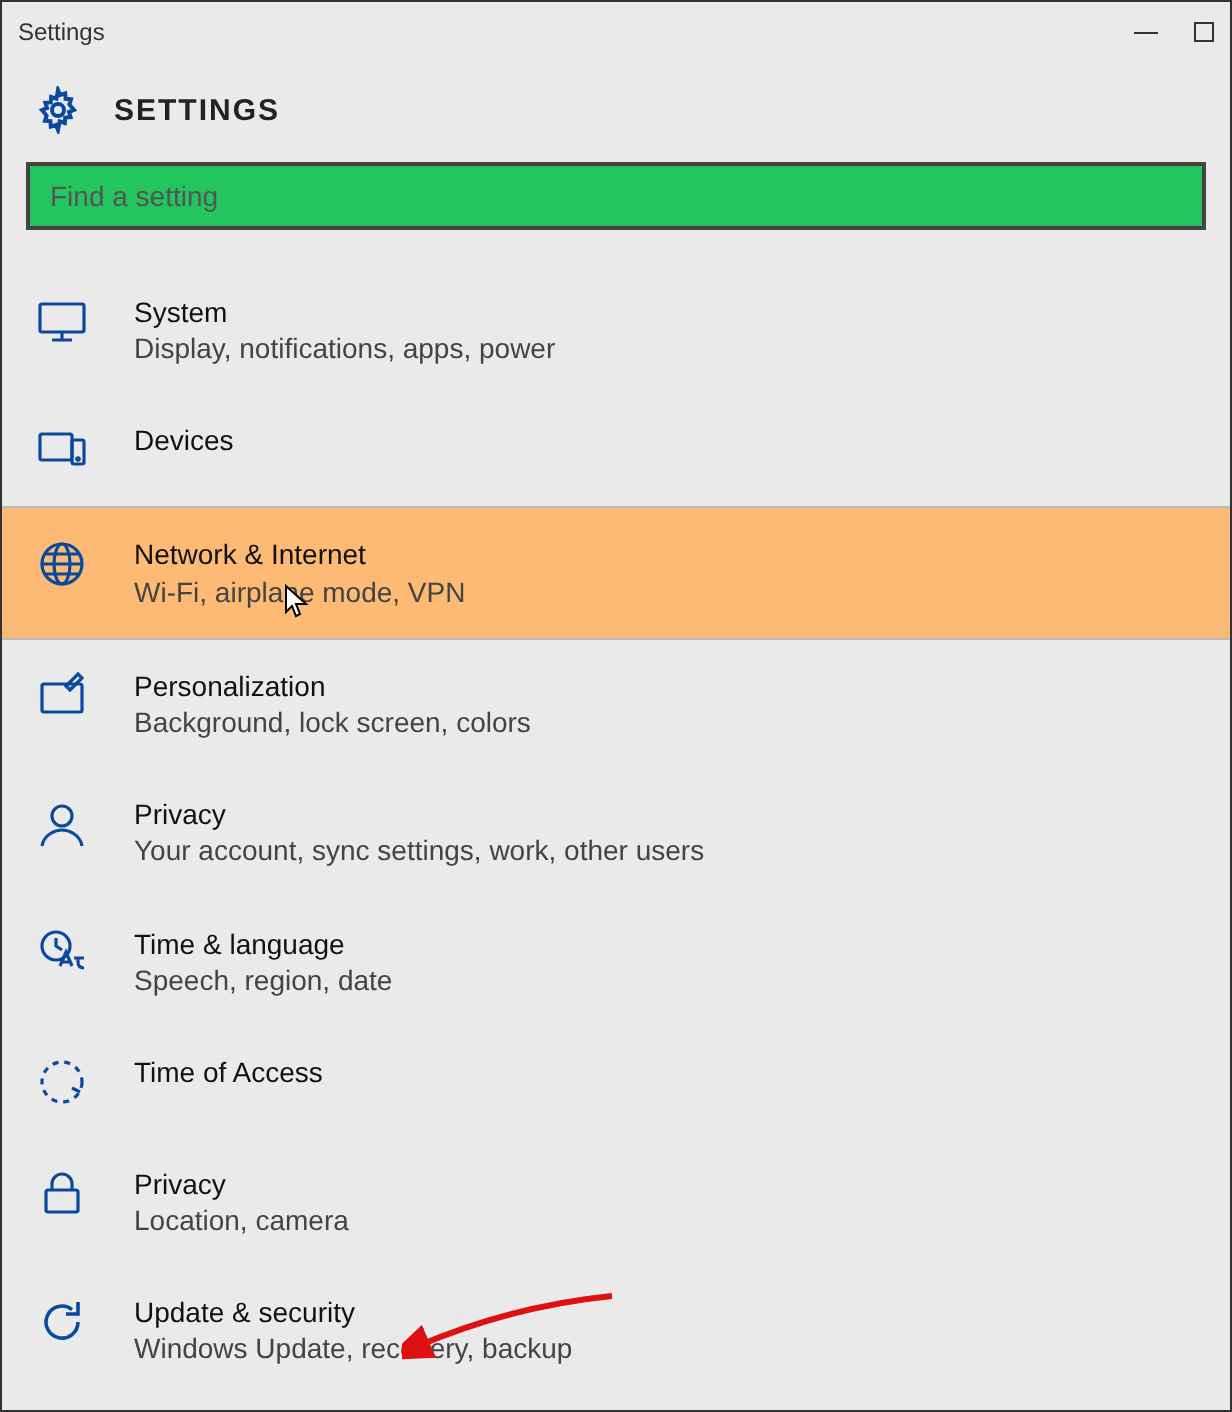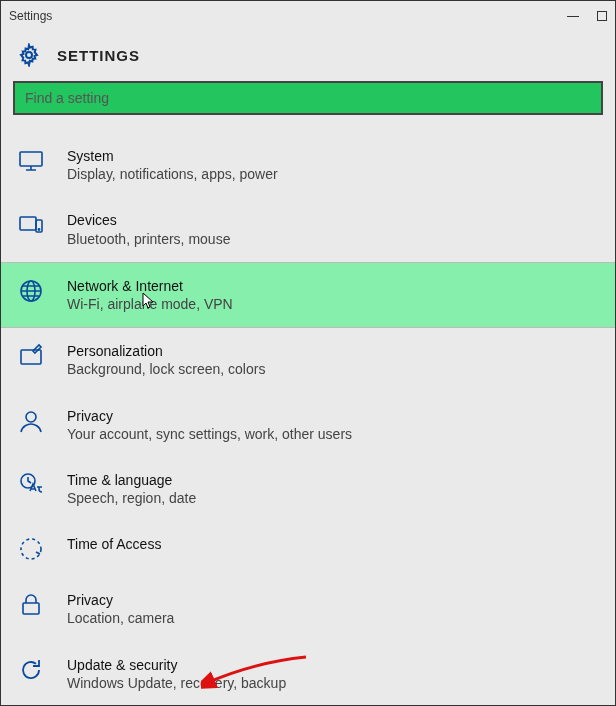--- a/index.html
+++ b/index.html
@@ -40,21 +40,21 @@
     }
     .category-list { }
     .category {
       display: flex;
       align-items: flex-start;
       padding: 14px 12px 14px 16px;
       gap: 22px;
       cursor: pointer;
       position: relative;
     }
-    .category.hover { background: #86efac; border-top: 1px solid #bbb; border-bottom: 1px solid #bbb; }
+    .category.hover { background: #fdba74; border-top: 1px solid #bbb; border-bottom: 1px solid #bbb; }
     .cat-icon { width: 28px; height: 28px; flex-shrink: 0; color: #0a4a9d; display:flex; align-items:center; justify-content:center; }
     .cat-text { display: flex; flex-direction: column; justify-content: space-between; }
     .cat-title { font-size: 14px; color: #111; line-height: 1.3; }
     .cat-desc { font-size: 14px; color: #444; line-height: 1.3; }
     .arrow {
       position: absolute;
       left: 200px;
       top: 10px;
       pointer-events: none;
     }
@@ -108,21 +108,20 @@
   <div class="category">
     <span class="cat-icon">
       <svg width="28" height="28" viewBox="0 0 28 28" fill="none" stroke="#0a4a9d" stroke-width="1.6">
         <rect x="3" y="6" width="16" height="13" rx="1"></rect>
         <rect x="19" y="9" width="6" height="12" rx="1"></rect>
         <circle cx="22" cy="18.5" r="0.6" fill="#0a4a9d"></circle>
       </svg>
     </span>
     <span class="cat-text">
       <span class="cat-title">Devices</span>
-      <span class="cat-desc">Bluetooth, printers, mouse</span>
     </span>
   </div>
 
   <div class="category hover">
     <span class="cat-icon">
       <svg width="28" height="28" viewBox="0 0 28 28" fill="none" stroke="#0a4a9d" stroke-width="1.6">
         <circle cx="14" cy="14" r="10"></circle>
         <ellipse cx="14" cy="14" rx="4" ry="10"></ellipse>
         <path d="M4 14h20M5.5 9h17M5.5 19h17"></path>
       </svg>

